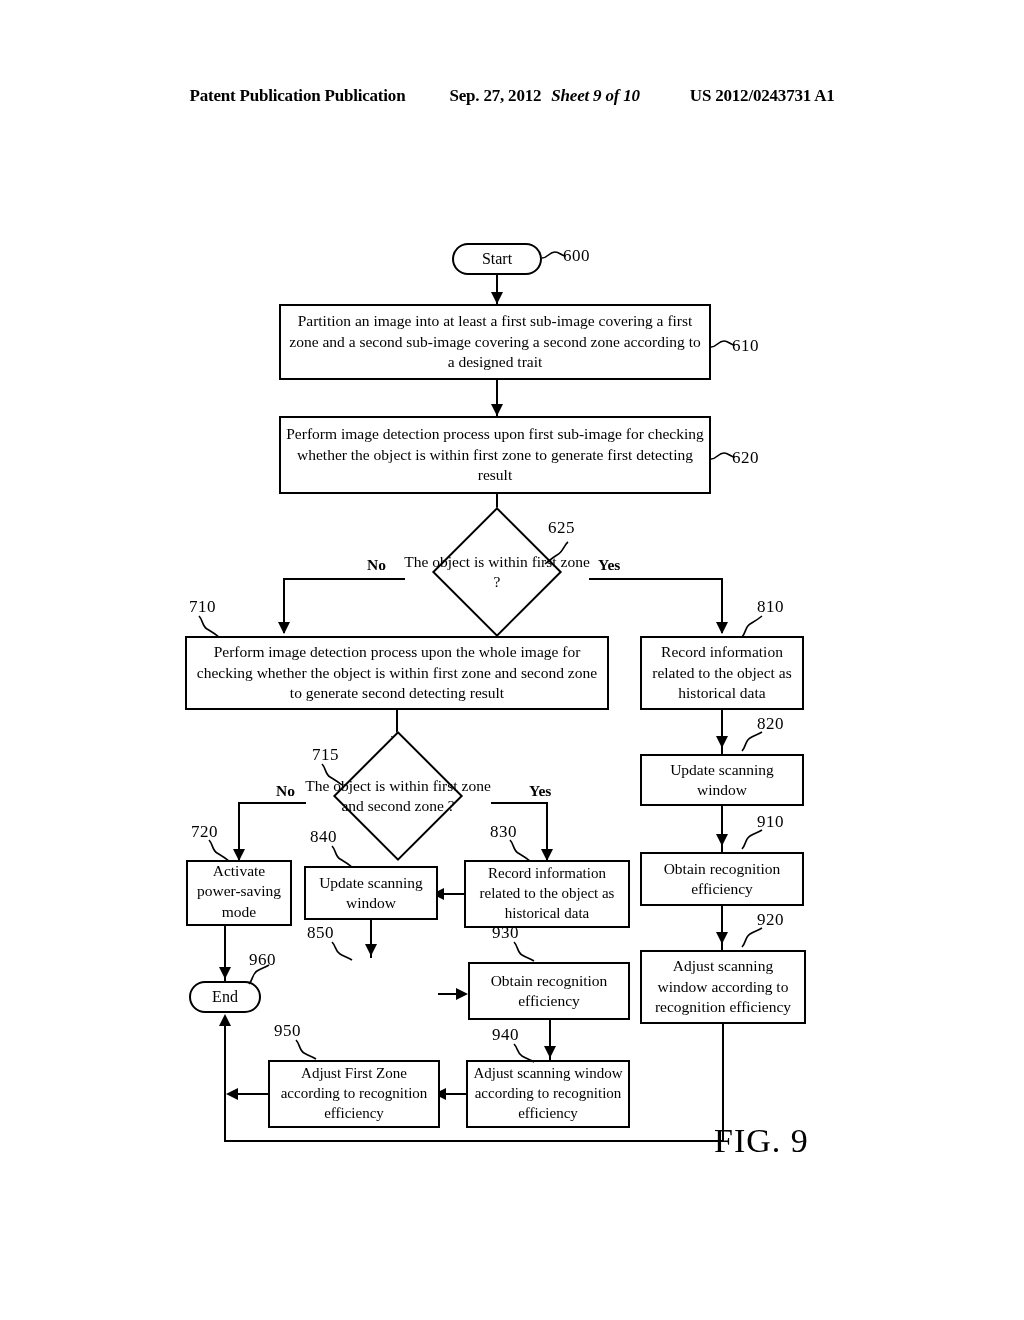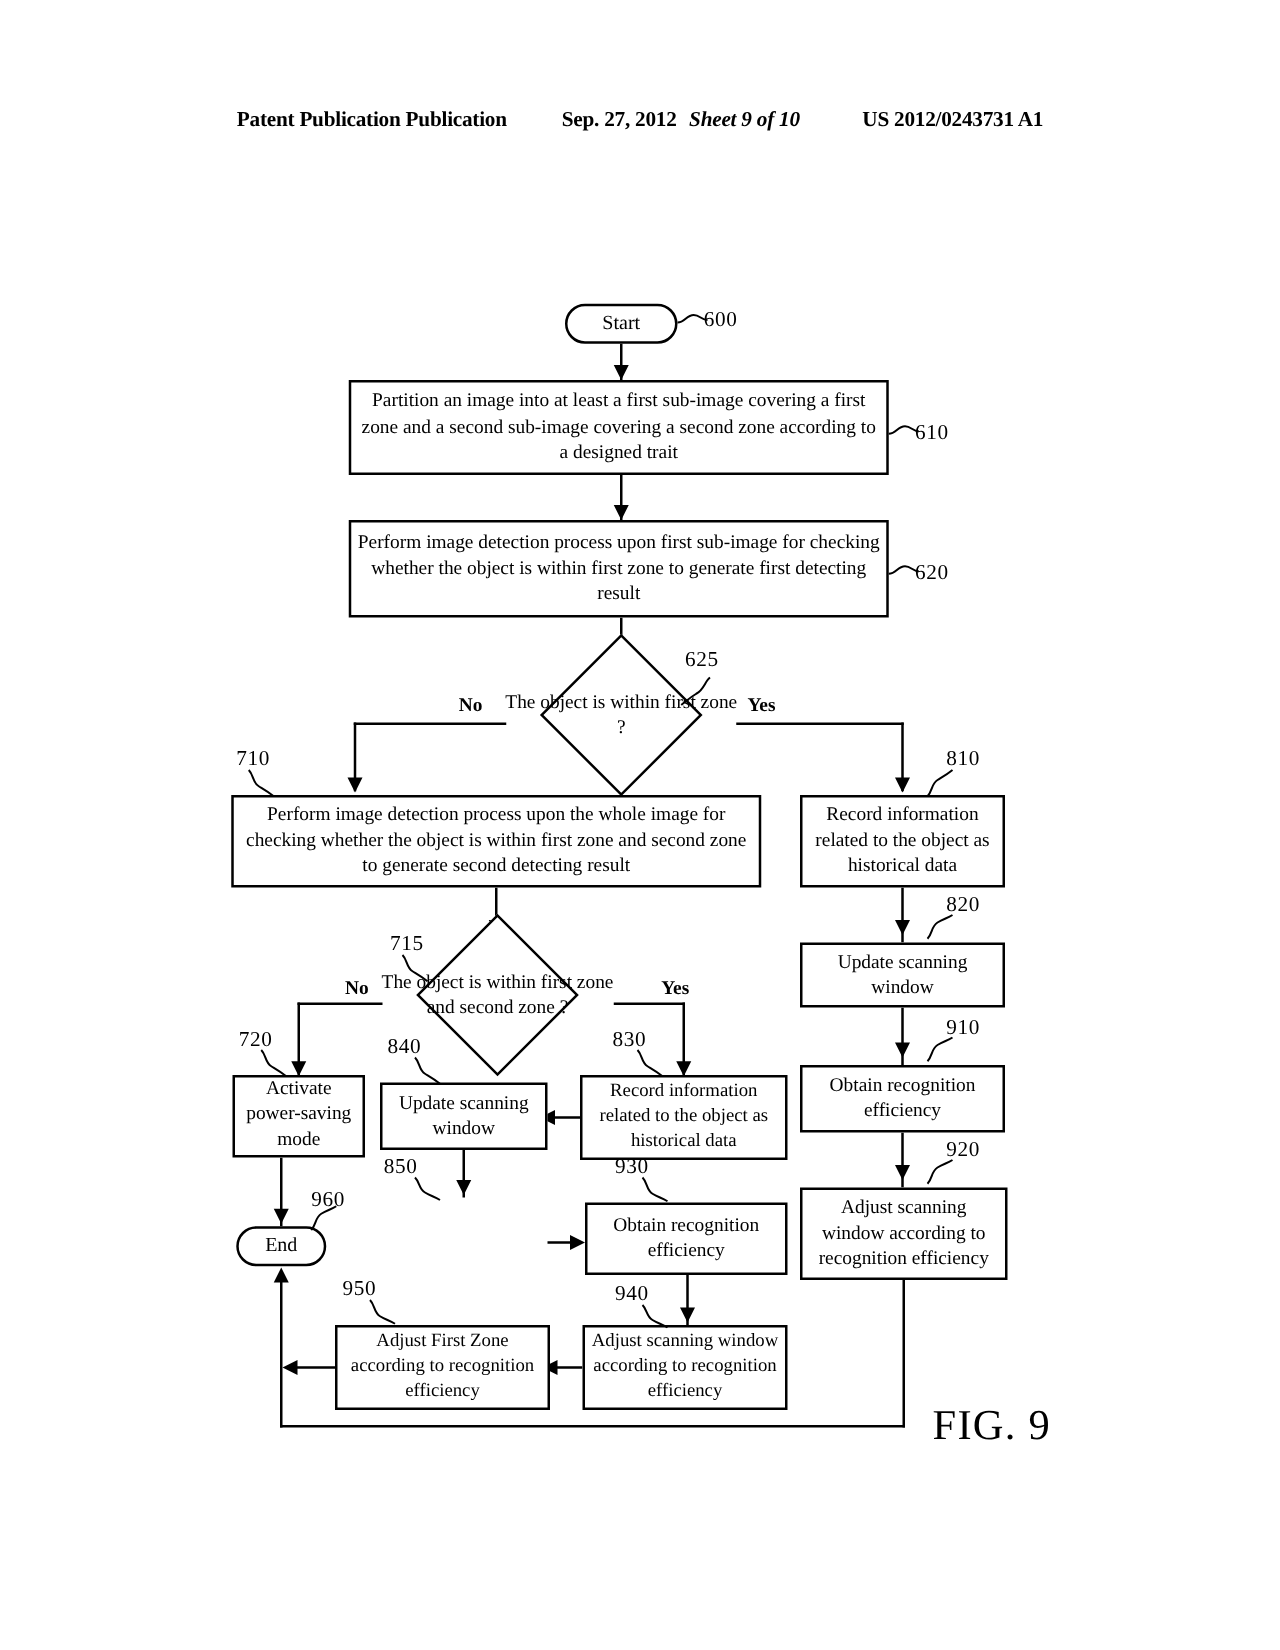--- a/index.html
+++ b/index.html
@@ -166,21 +166,21 @@
   }
   .leader path {
     fill: none;
     stroke: #000;
     stroke-width: 1.6;
   }
 
   
   #fig-caption {
     position: absolute;
-    left: 746px;
+    left: 714px;
     top: 1122px;
     font-size: 34px;
     letter-spacing: 1px;
     z-index: 6;
   }
 </style>
 </head>
 <body>
 
 <div id="header">

